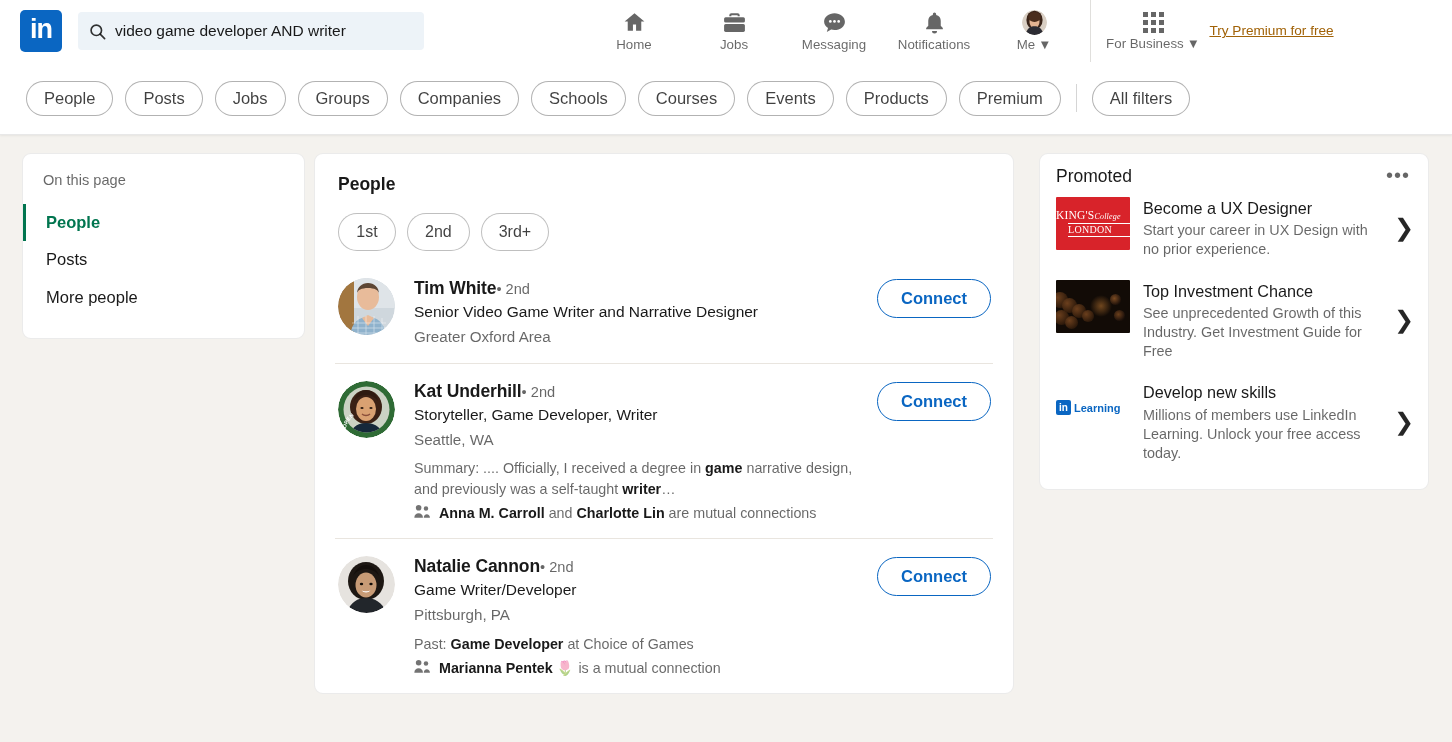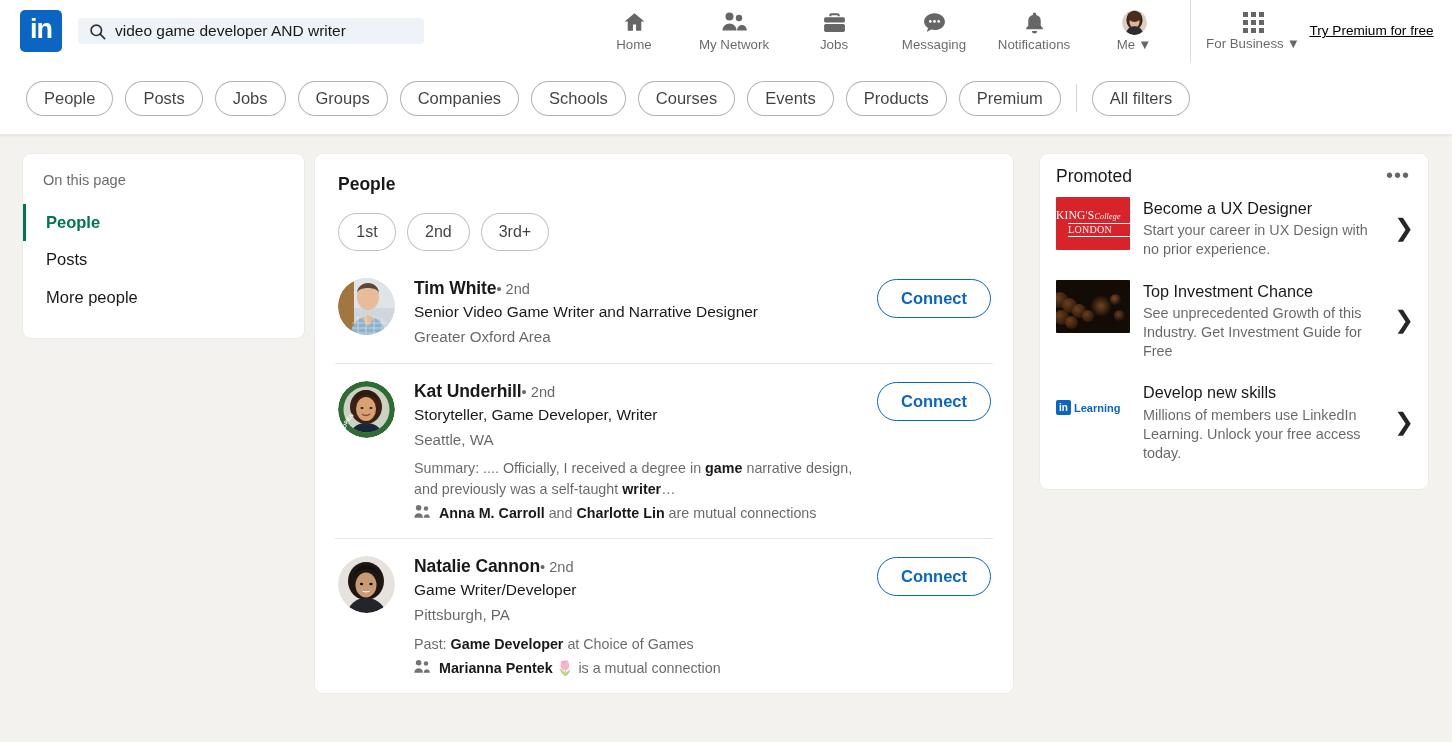--- a/index.html
+++ b/index.html
@@ -28,21 +28,21 @@
     border-radius: 5px;
     display:flex; align-items:center; justify-content:center;
     color:#fff; font-weight:bold; font-size:27px;
     letter-spacing:-1px;
     font-family:"Liberation Sans", sans-serif;
     line-height: 1;
   }
   .li-logo span { position:relative; top:-2px; }
   .search-box {
     margin-left: 16px;
-    width: 346px; height: 26px;
+    width: 346px; height: 38px;
     background: #edf3f8;
     border-radius: 4px;
     display:flex; align-items:center;
     padding: 0 10px;
   }
   .search-icon { flex: 0 0 auto; margin-right: 8px; display:flex; }
   .search-input-text {
     font-size: 15.5px;
     color: rgba(0,0,0,0.9);
     white-space: nowrap;
@@ -77,21 +77,21 @@
   .for-business {
     width: 112px; height:100%;
     display:flex; flex-direction:column; align-items:center; justify-content:center;
     color: rgba(0,0,0,0.6); font-size:13.3px; gap:3px; cursor:pointer;
   }
   .grid-icon { display:grid; grid-template-columns:repeat(3,5px); gap:3px; }
   .grid-icon i { width:5px; height:5px; background: rgba(0,0,0,0.6); display:block; }
   .try-premium {
     width: 125px;
     text-align:center;
-    color: #000000;
+    color: #a16207;
     font-size: 13.6px;
     text-decoration: underline;
     line-height: 1.45;
     cursor:pointer;
   }
 
   
   .filter-bar {
     height: 73px;
     background:#fff;
@@ -284,31 +284,20 @@
   </div>
 
   <div class="nav-center">
     <div class="nav-item">
       <span class="ico">
         <svg width="25" height="25" viewBox="0 0 24 24" fill="rgba(0,0,0,0.6)">
             <path d="M12 3 2.5 11h3v9h5v-6h3v6h5v-9h3L12 3z"></path>
           </svg>
       </span>
       <span class="lbl">Home</span>
-    </div>
-    <div class="nav-item">
-      <span class="ico">
-        <svg width="26" height="25" viewBox="0 0 26 24" fill="rgba(0,0,0,0.6)">
-            <circle cx="8.5" cy="6" r="4"></circle>
-            <circle cx="18" cy="7.5" r="3.2"></circle>
-            <path d="M1.5 20c0-4 3.2-7 7-7s7 3 7 7H1.5z"></path>
-            <path d="M16 20c0-3.2 2.2-5.6 5-5.6s4.8 2.4 4.8 5.6H16z"></path>
-          </svg>
-      </span>
-      <span class="lbl">My Network</span>
     </div>
     <div class="nav-item">
       <span class="ico">
         <svg width="25" height="25" viewBox="0 0 24 24" fill="rgba(0,0,0,0.6)">
             <path d="M9 3h6a2 2 0 0 1 2 2v1h-2V5H9v1H7V5a2 2 0 0 1 2-2z"></path>
             <rect x="2" y="7" width="20" height="5" rx="1.5"></rect>
             <rect x="2" y="13.4" width="20" height="7.6" rx="1.5"></rect>
           </svg>
       </span>
       <span class="lbl">Jobs</span>

